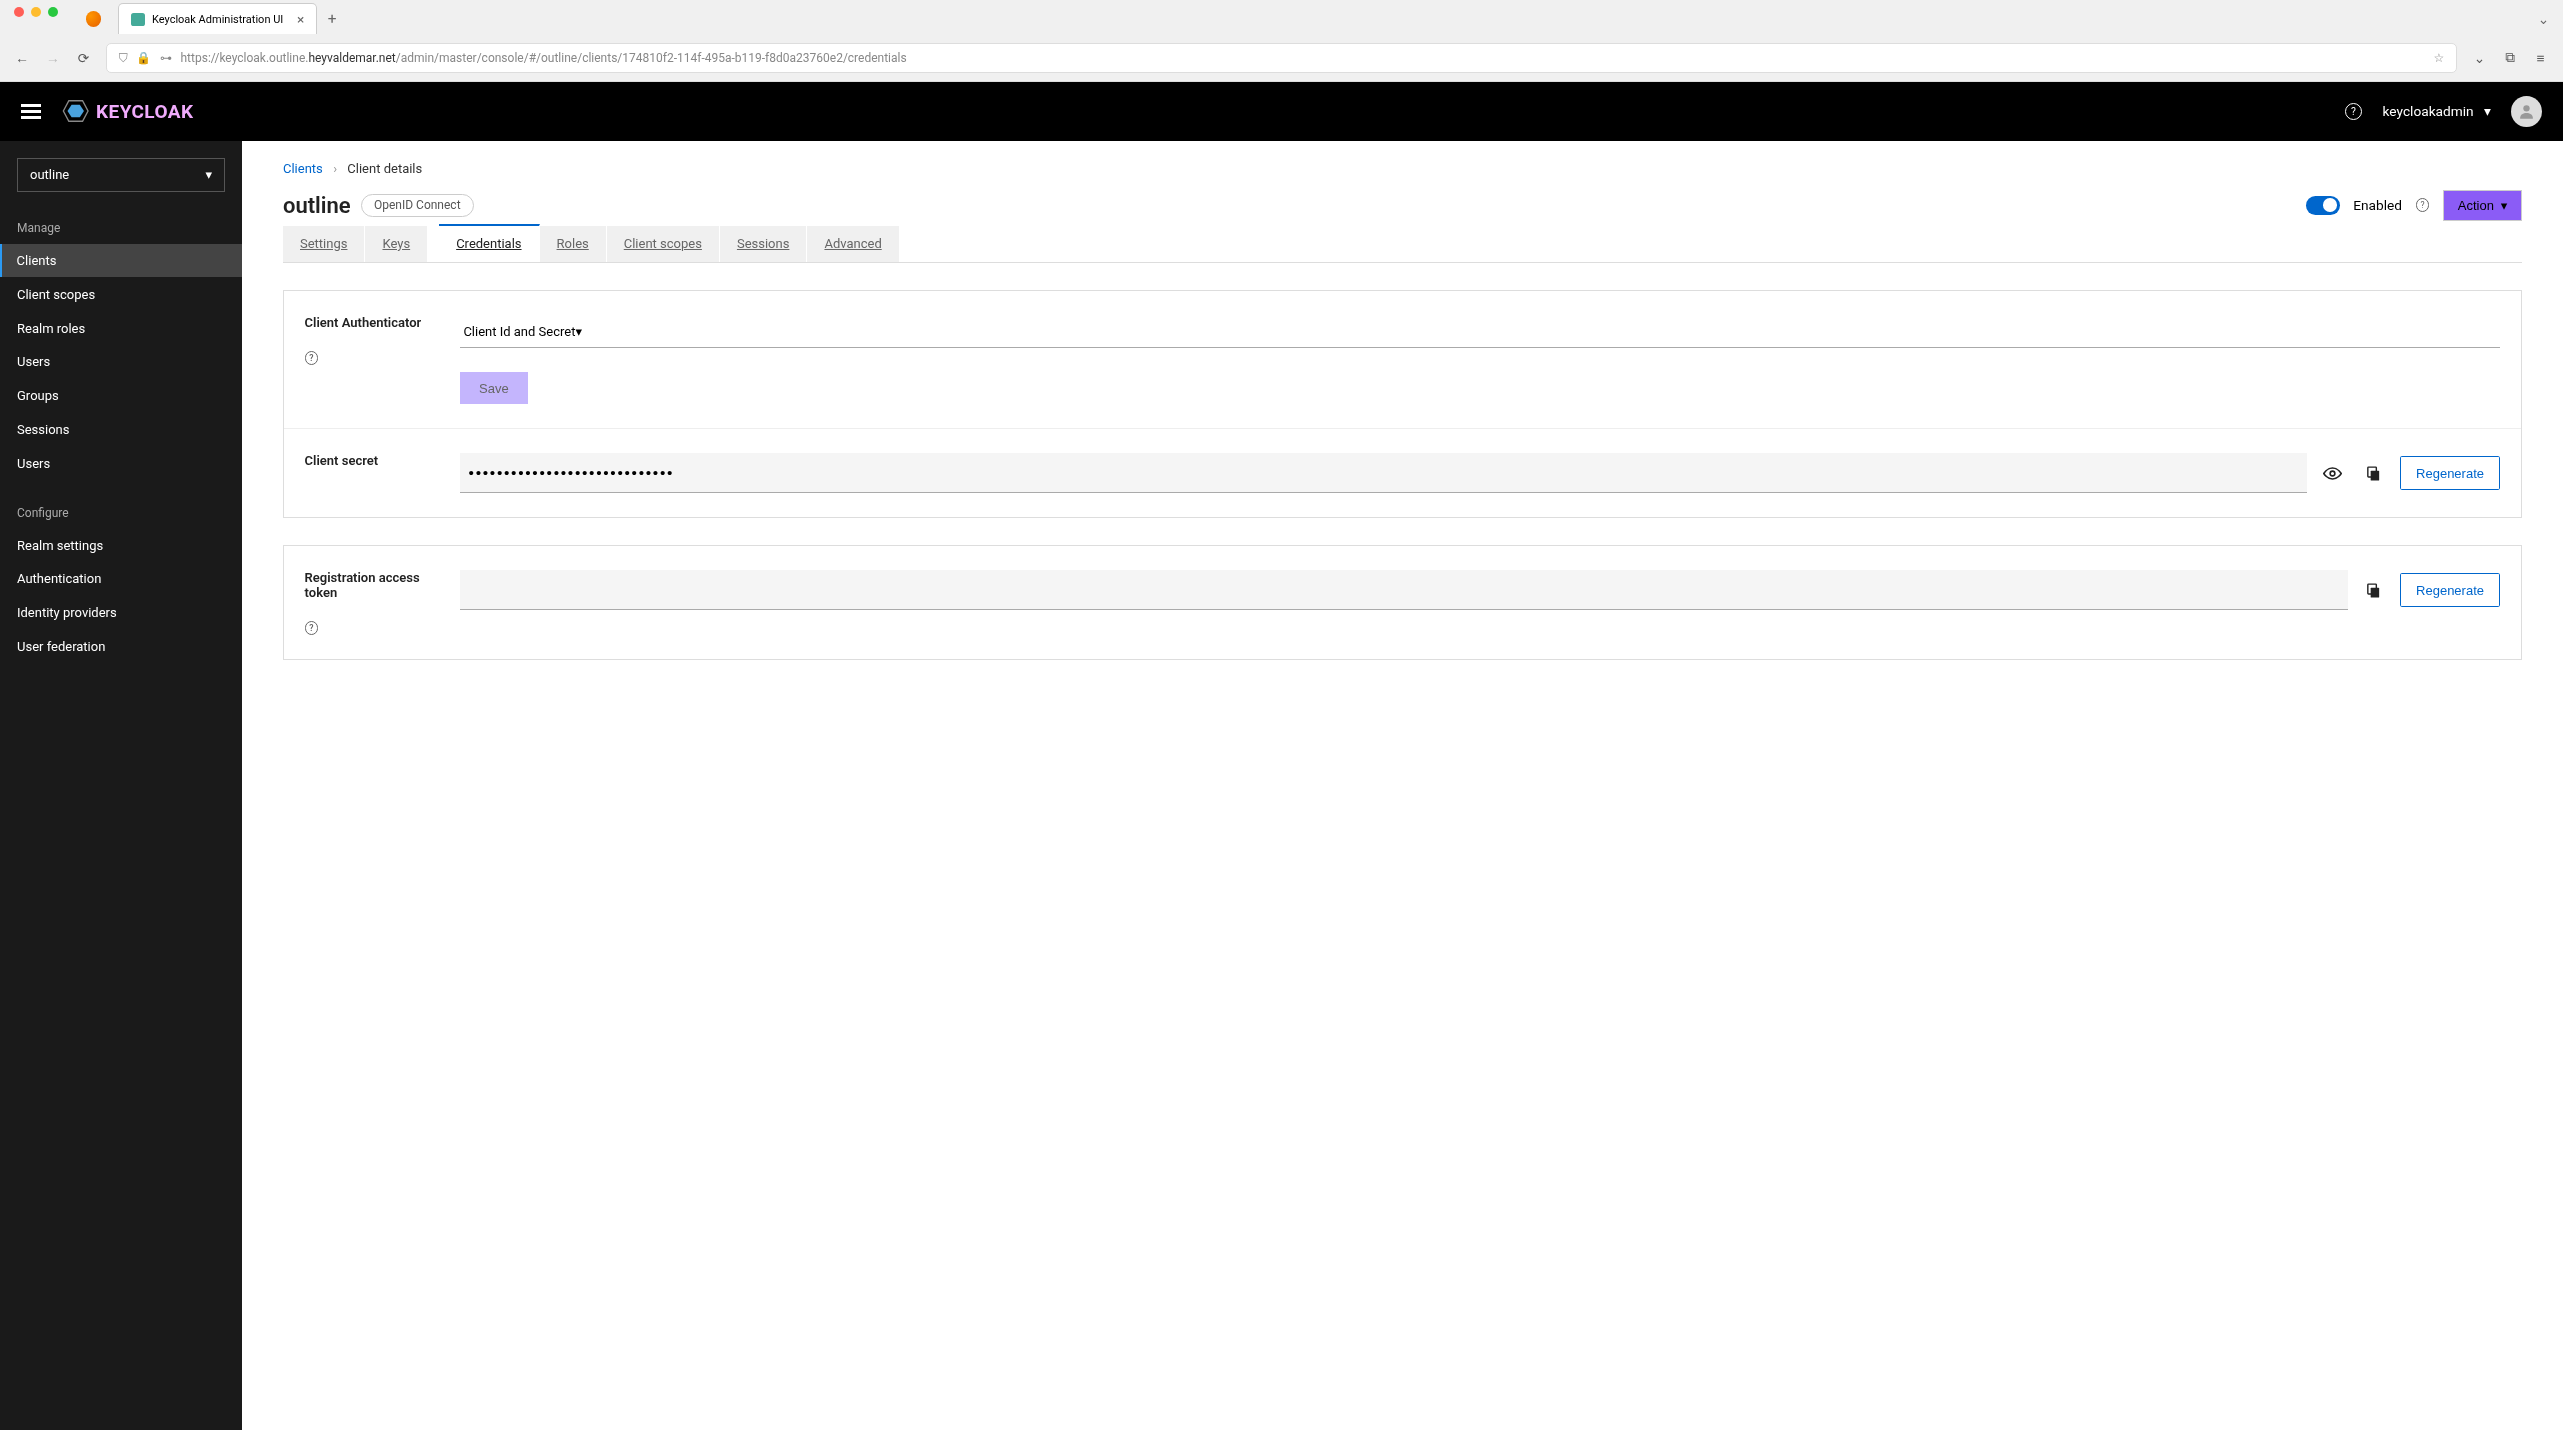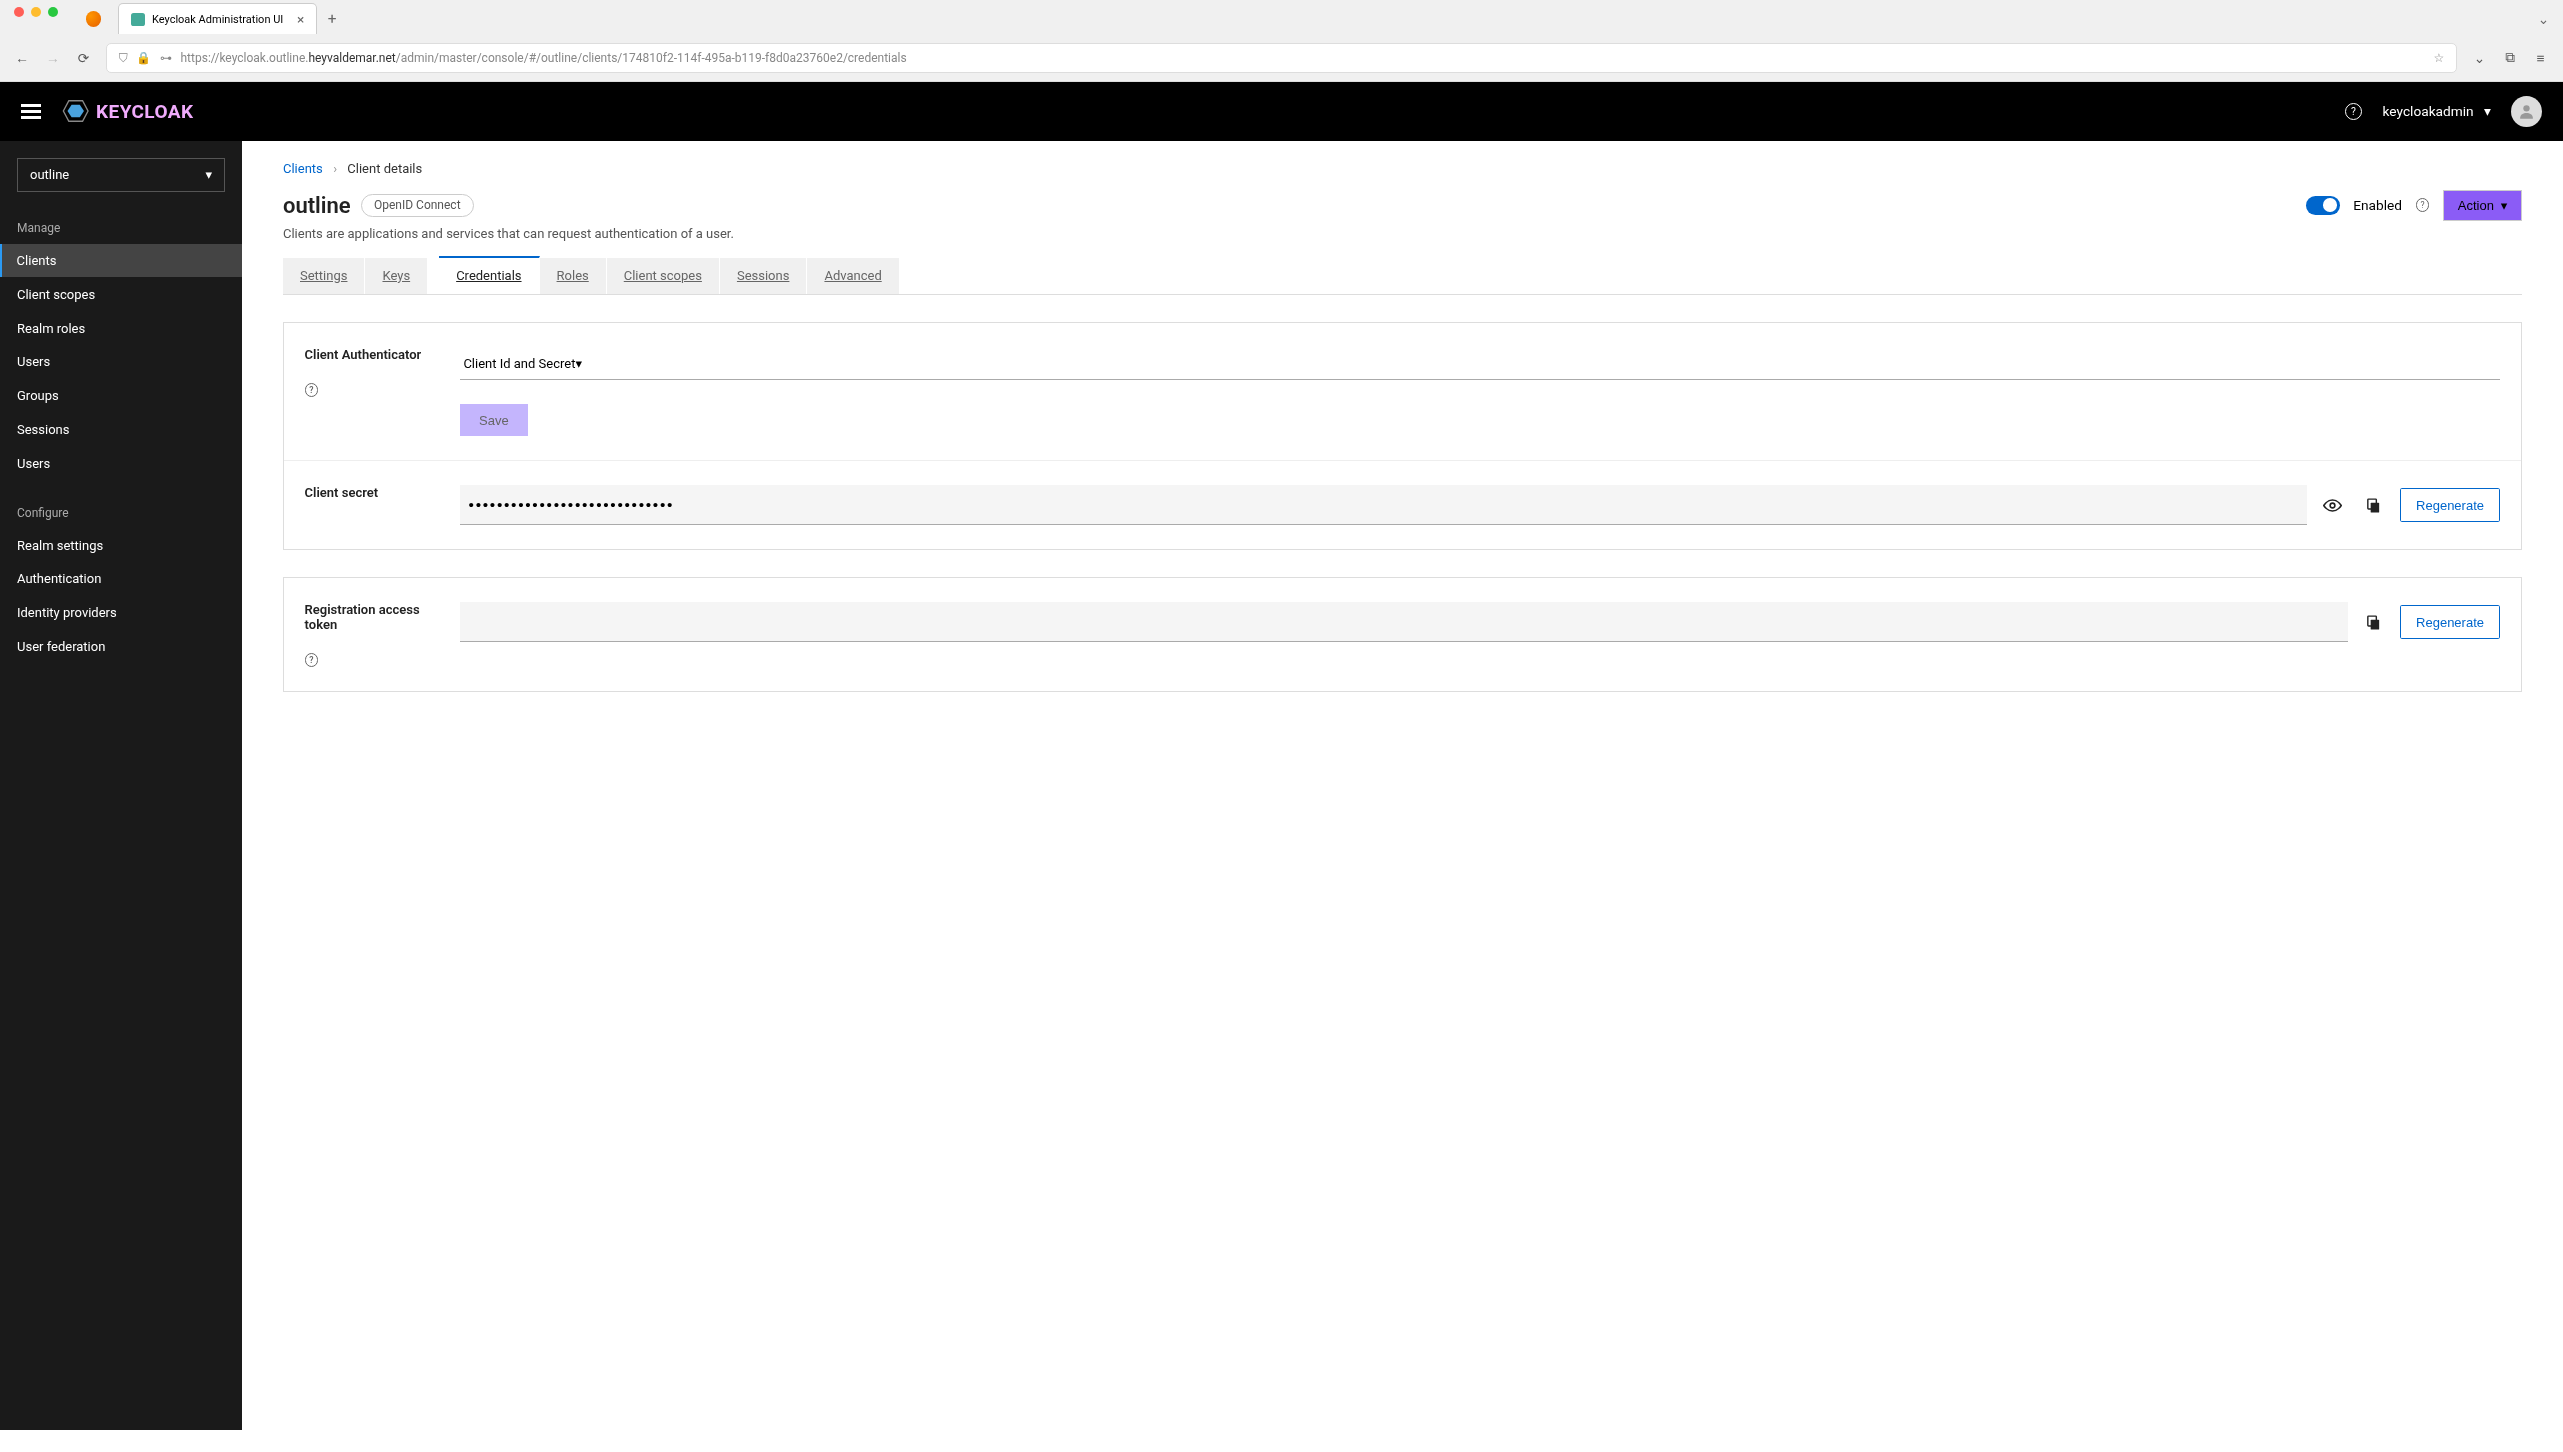--- a/index.html
+++ b/index.html
@@ -188,21 +188,20 @@
       <div class="header-actions">
         <div class="toggle"></div>
         <span>Enabled</span>
         <span class="help-inline">?</span>
         <button class="action-btn">
           <span>Action</span>
           <span>▾</span>
         </button>
       </div>
     </div>
-    <div class="subtitle">Clients are applications and services that can request authentication of a user.</div>
 
     <div class="tabs">
       <div class="tab">Settings</div>
       <div class="tab">Keys</div>
       <div class="tab active">Credentials</div>
       <div class="tab">Roles</div>
       <div class="tab">Client scopes</div>
       <div class="tab">Sessions</div>
       <div class="tab">Advanced</div>
     </div>

